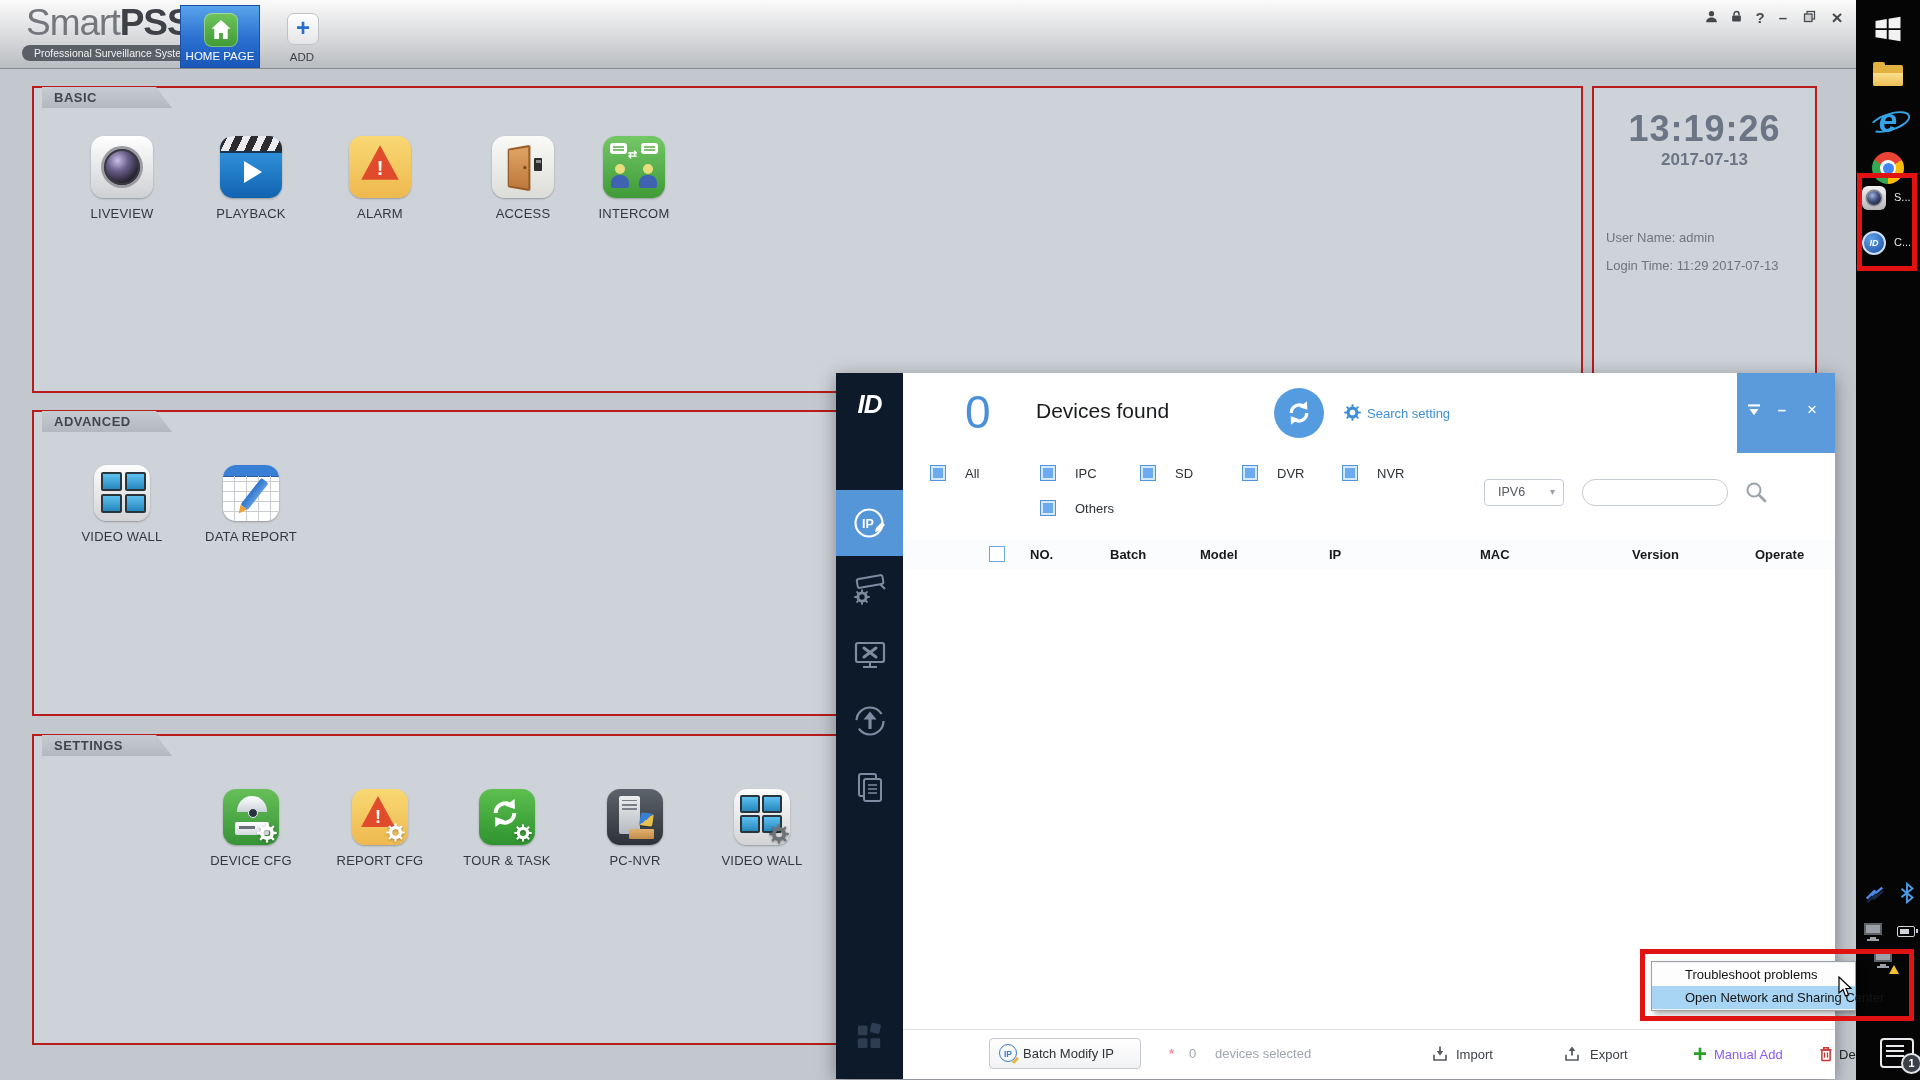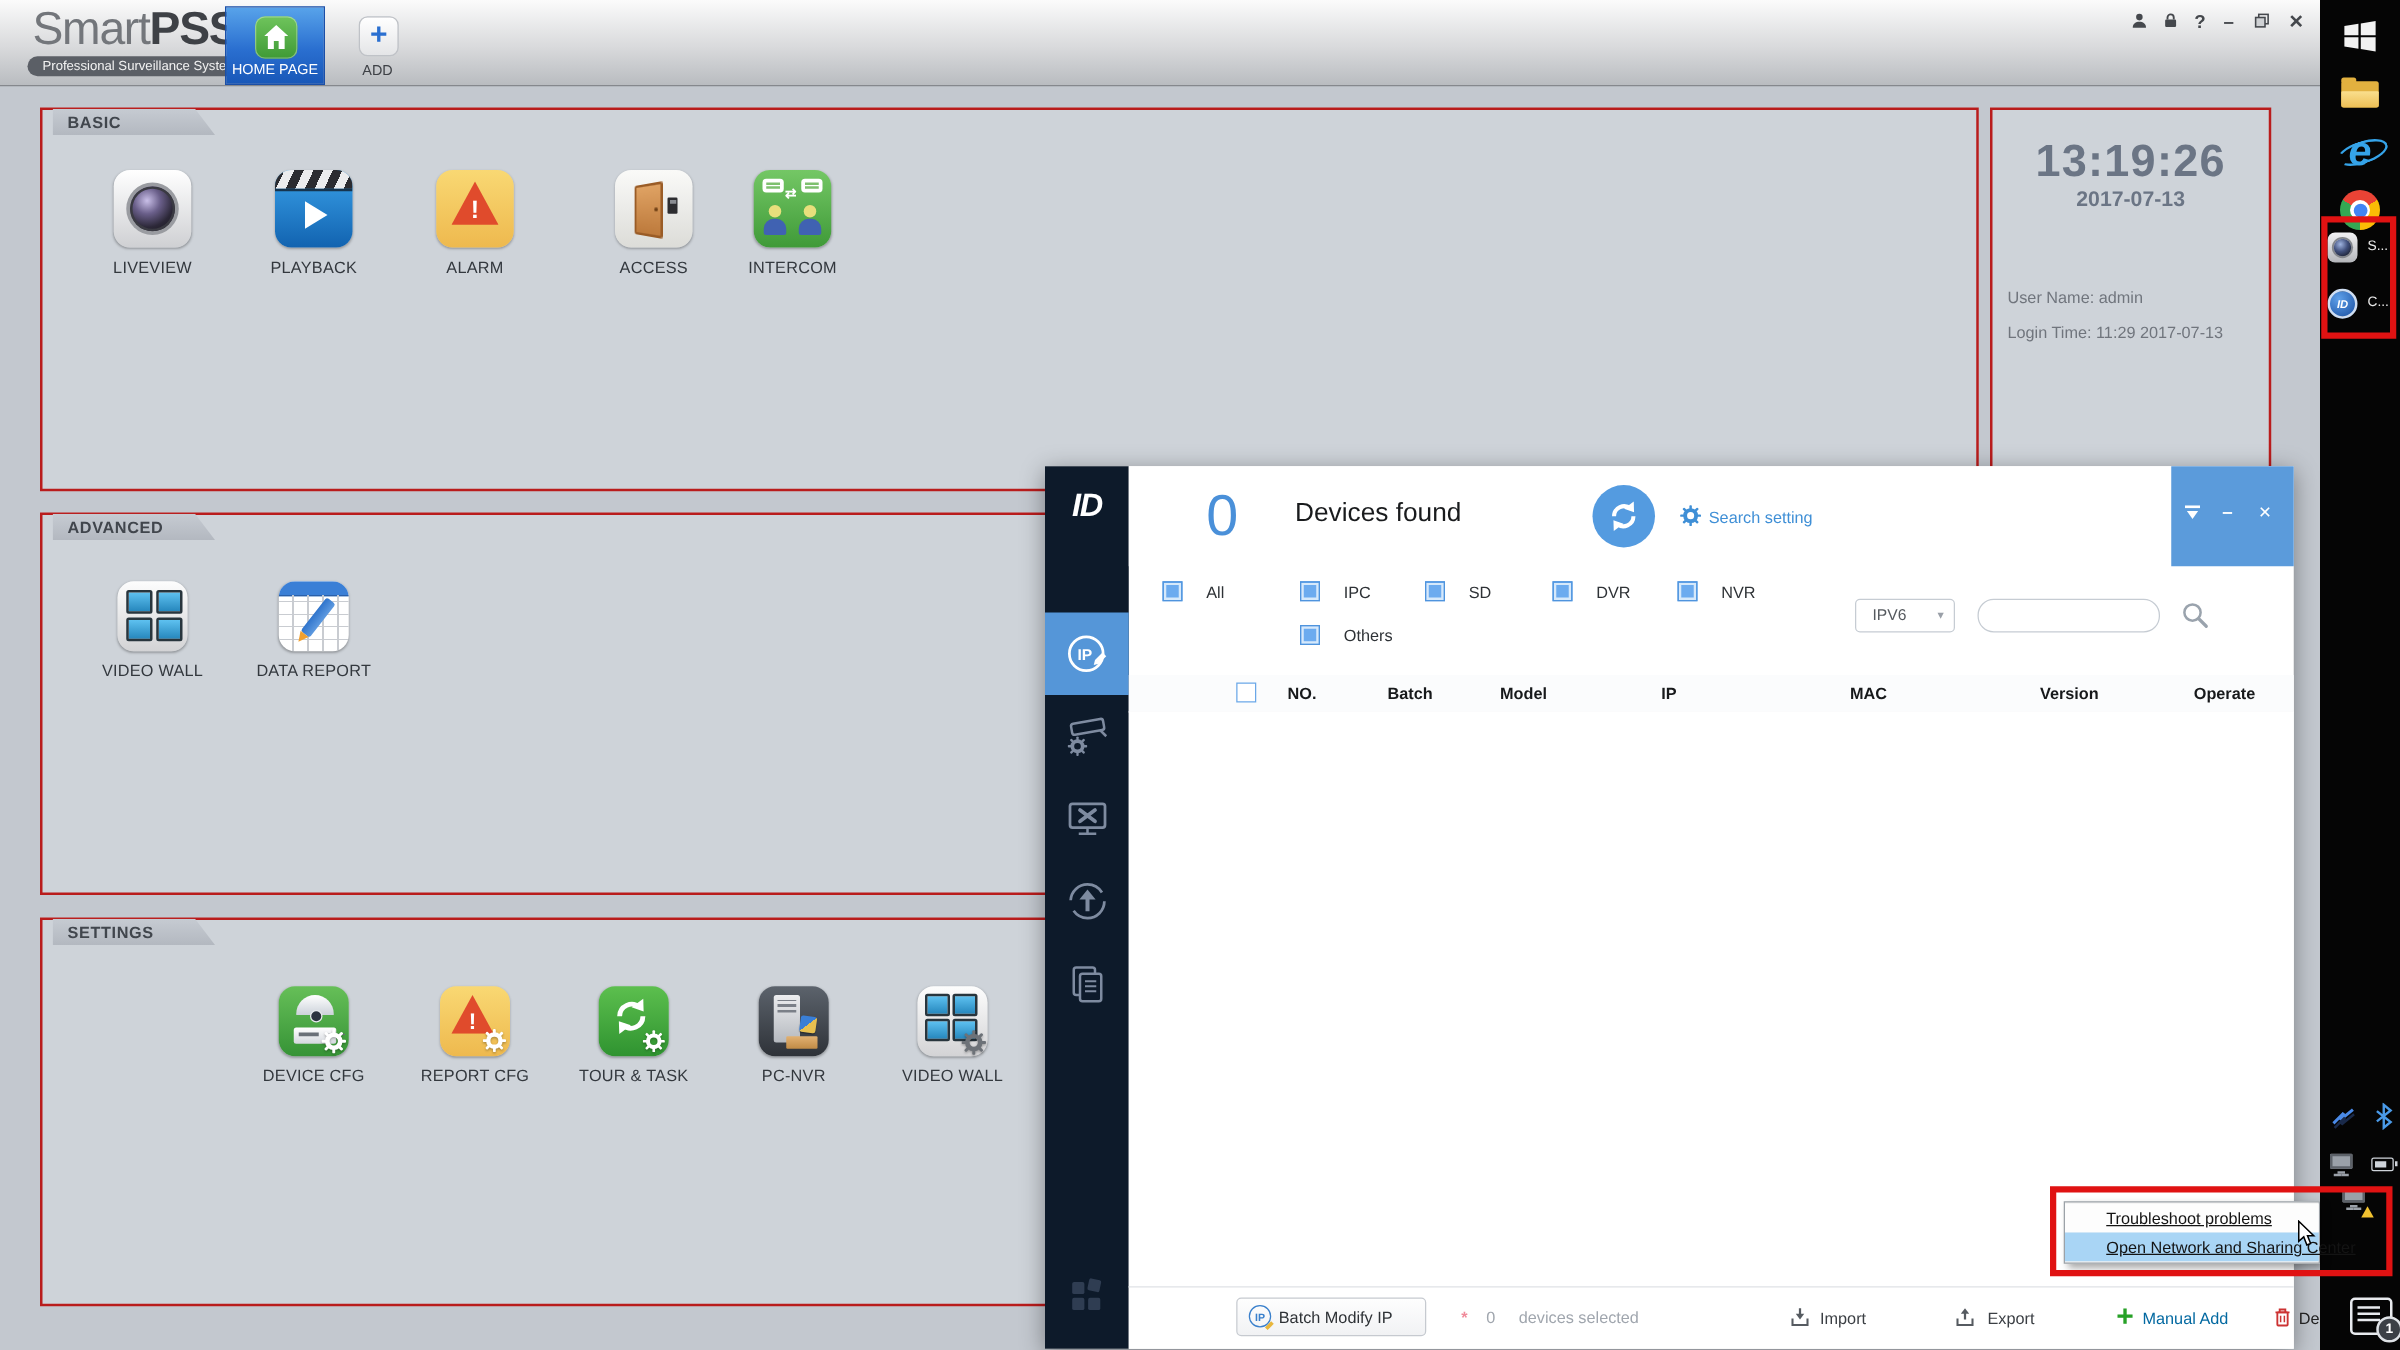--- a/index.html
+++ b/index.html
@@ -178,21 +178,21 @@
   .batt:before{content:"";position:absolute;left:1.5px;top:1.5px;width:9px;height:5px;background:#cfd4da;}
   .warn{position:absolute;right:-3px;bottom:-2px;width:0;height:0;border-left:5px solid transparent;border-right:5px solid transparent;border-bottom:9px solid #f2c230;}
   .msgicon{position:absolute;left:24px;top:1038px;width:30px;height:26px;border:2px solid #e8eaee;border-radius:4px;}
   .msgicon:before{content:"";position:absolute;left:4px;top:5px;width:18px;height:2px;background:#e8eaee;box-shadow:0 5px 0 #e8eaee,0 10px 0 #e8eaee;}
   .msgbadge{position:absolute;right:-10px;bottom:-8px;width:17px;height:17px;border-radius:50%;background:#3c4046;
     border:2px solid #dfe2e6;color:#fff;font-size:11px;font-weight:700;text-align:center;line-height:17px;}
 
   
   .ctxmenu{position:absolute;left:1651px;top:961px;width:205px;height:50px;background:#f2f2f2;
     border:1px solid #9ca2a8;box-shadow:3px 3px 6px rgba(0,0,0,.35);box-sizing:border-box;padding-top:1px;}
-  .ctxitem{height:23px;line-height:23px;padding-left:33px;font-size:13px;color:#141414;white-space:nowrap;background:#fdfdfd;text-decoration:underline;}
+  .ctxitem{height:23px;line-height:23px;padding-left:33px;font-size:13px;color:#141414;white-space:nowrap;background:#fdfdfd;}
   .ctxitem.hl{background:#a9d5f5;}
   .redbox{position:absolute;border:5px solid #e01212;box-sizing:border-box;}
   .cursor{position:absolute;width:17px;height:22px;}
 </style>
 </head>
 <body>
 
 <svg width="0" height="0" style="position:absolute">
   <defs>
     <symbol id="gear" viewBox="0 0 24 24">
@@ -538,21 +538,21 @@
       <div class="fnote" style="left:312px;color:#a0a6ae">devices selected</div>
       <svg class="fico" style="left:528px">
           <use href="#import"></use>
         </svg>
       <div class="flab" style="left:553px">Import</div>
       <svg class="fico" style="left:660px">
           <use href="#export"></use>
         </svg>
       <div class="flab" style="left:687px">Export</div>
       <div class="plus" style="left:790px">+</div>
-      <div class="flab" style="left:811px;color:#0369a1">Manual Add</div>
+      <div class="flab" style="left:811px;color:#8b5cf6">Manual Add</div>
       <svg class="fico trash" style="left:914px">
           <use href="#trash"></use>
         </svg>
       <div class="flab" style="left:936px;color:#222">Delete</div>
     </div>
   </div>
 
   <div class="taskbar">
     <div class="tbi" style="top:14px"><svg class="winlogo">
           <use href="#winlogo"></use>

